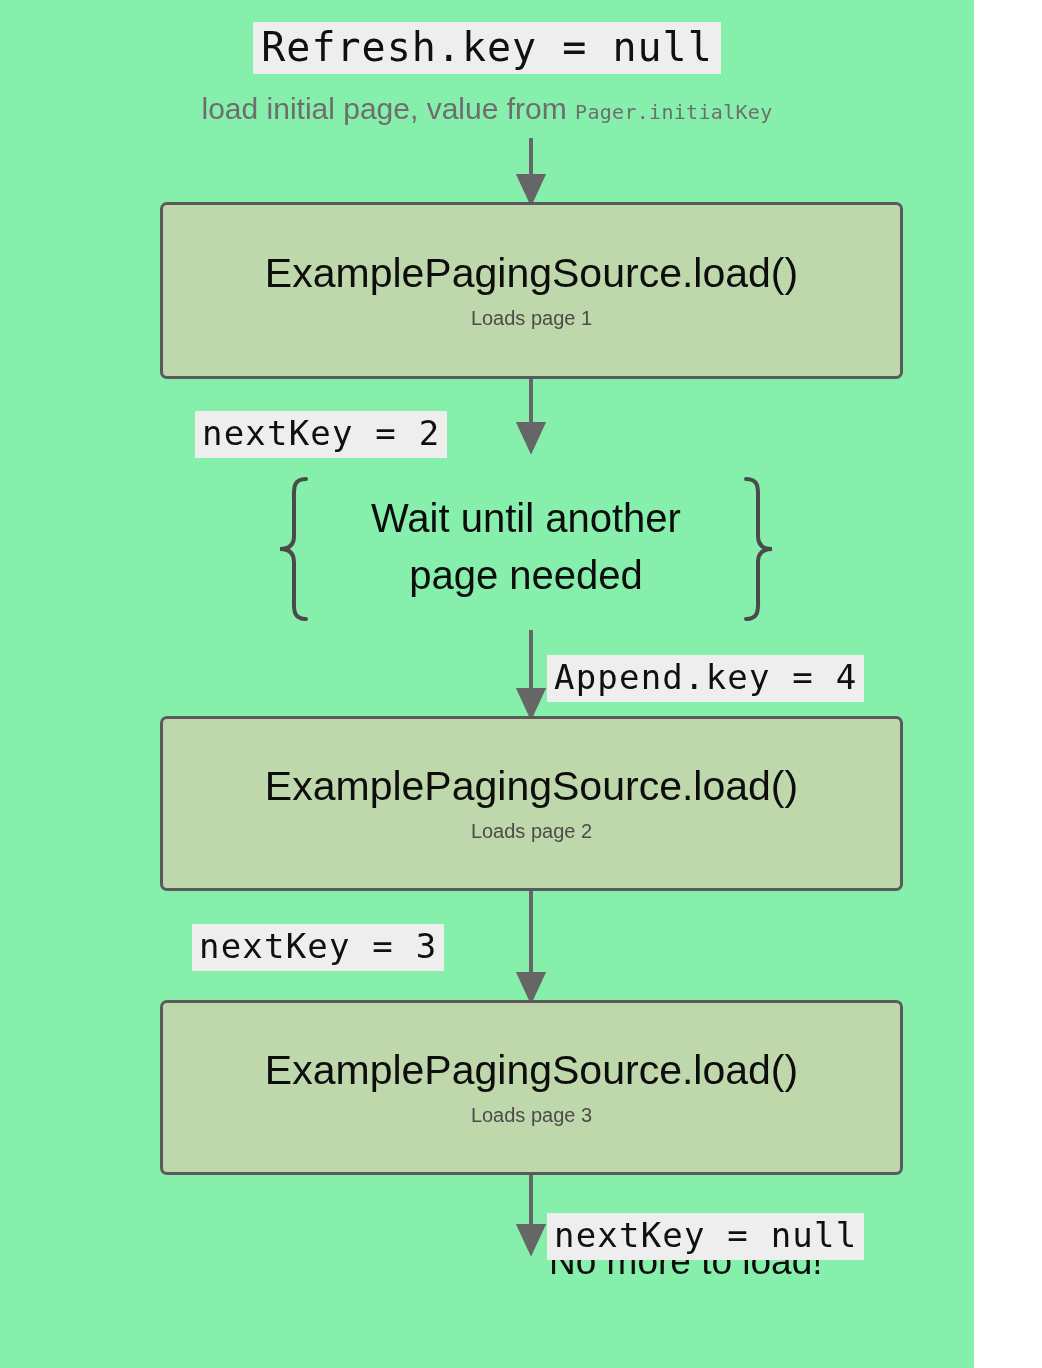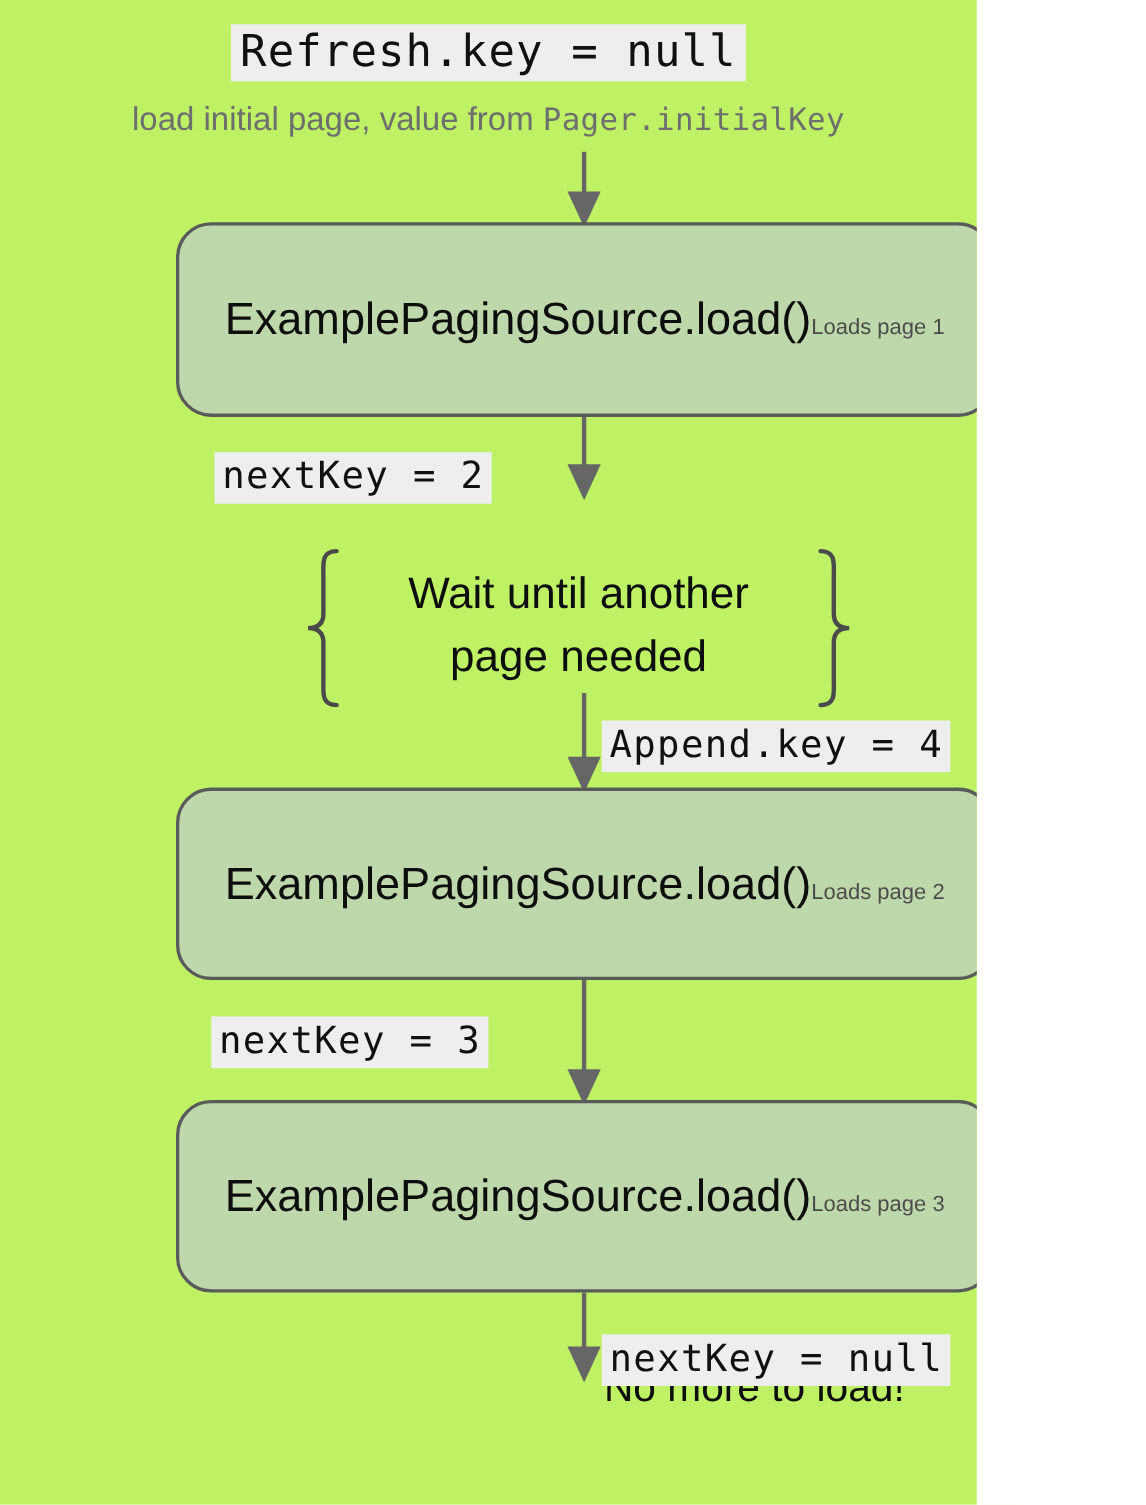--- a/index.html
+++ b/index.html
@@ -8,24 +8,24 @@
     background: #ffffff;
   }
   body {
     width: 1042px;
     height: 1368px;
     font-family: "Liberation Sans", sans-serif;
     -webkit-font-smoothing: antialiased;
   }
   #stage {
     position: relative;
-    width: 888px;
+    width: 974px;
     height: 1368px;
     overflow: hidden;
-    background: #bef264;
+    background: #86efac;
   }
 
   
   .abs { position: absolute; }
   .code {
     font-family: "DejaVu Sans Mono", "Liberation Mono", monospace;
     background: #eeeeee;
     color: #101010;
     white-space: pre;
     letter-spacing: 0.5px;
@@ -46,35 +46,35 @@
   #hdr-sub {
     left: 0; right: 0; top: 94px;
     text-align: center;
     color: #6e6e6e;
     font-size: 30px;
     line-height: 1;
     white-space: pre;
   }
   #hdr-sub .mono-inline {
     font-family: "DejaVu Sans Mono", "Liberation Mono", monospace;
-    font-size: 28px;
+    font-size: 20px;
     color: #6e6e6e;
     letter-spacing: 0.3px;
   }
 
   
   .pbox {
     left: 160px;
     width: 743px;
     background: #bfd8ab;
     border: 3px solid #5a5a5a;
-    border-radius: 32px;
+    border-radius: 7px;
     box-sizing: border-box;
     display: flex;
-    flex-direction: row;
+    flex-direction: column;
     align-items: center;
     justify-content: center;
   }
   .pbox .ptitle {
     font-size: 41px;
     color: #0d0d0d;
     line-height: 1;
     white-space: pre;
   }
   .pbox .psub {
@@ -108,21 +108,21 @@
 
   #lbl-nomore {
     left: 549px; top: 1243px;
     font-size: 37px;
     color: #0d0d0d;
     line-height: 1;
     white-space: pre;
   }
 
   
-  #wait-group { left: 276px; top: 498px; width: 500px; height: 146px; }
+  #wait-group { left: 276px; top: 476px; width: 500px; height: 146px; }
   .brace {
     position: absolute;
     top: 0;
     width: 34px;
     height: 146px;
   }
   #brace-left  { left: 0px; }
   #brace-right { left: 466px; }
   #wait-text {
     position: absolute;

